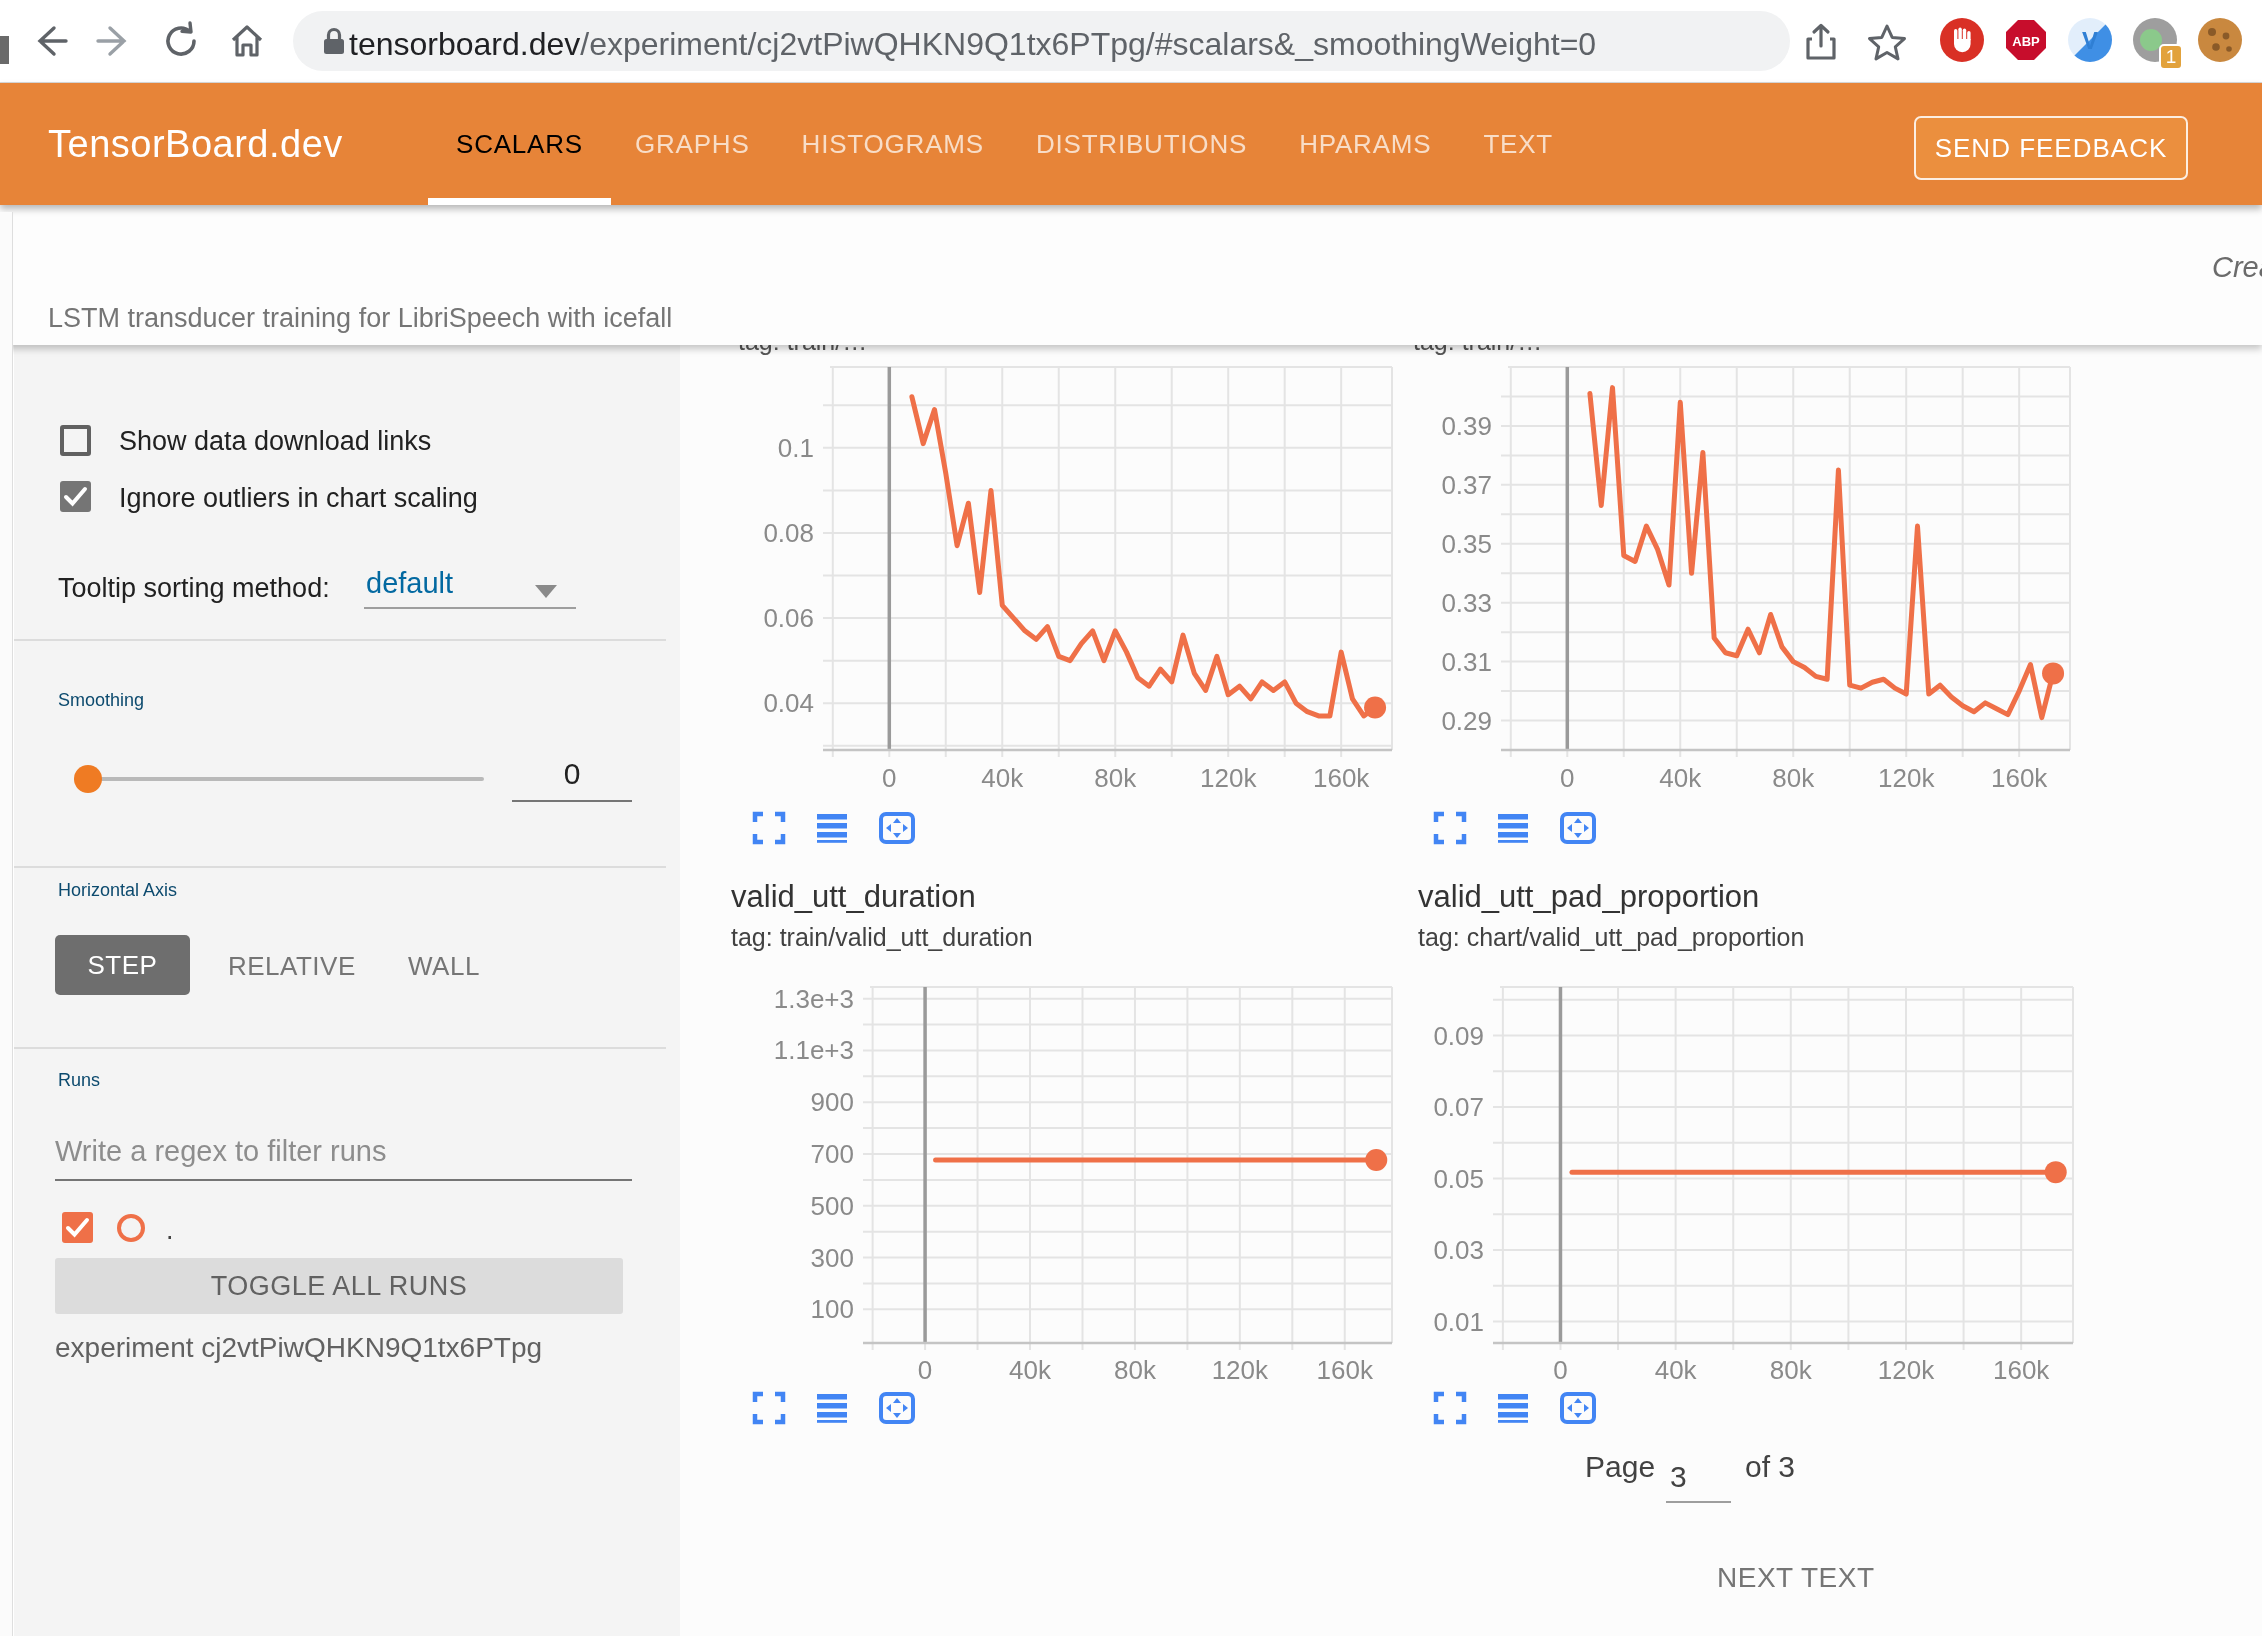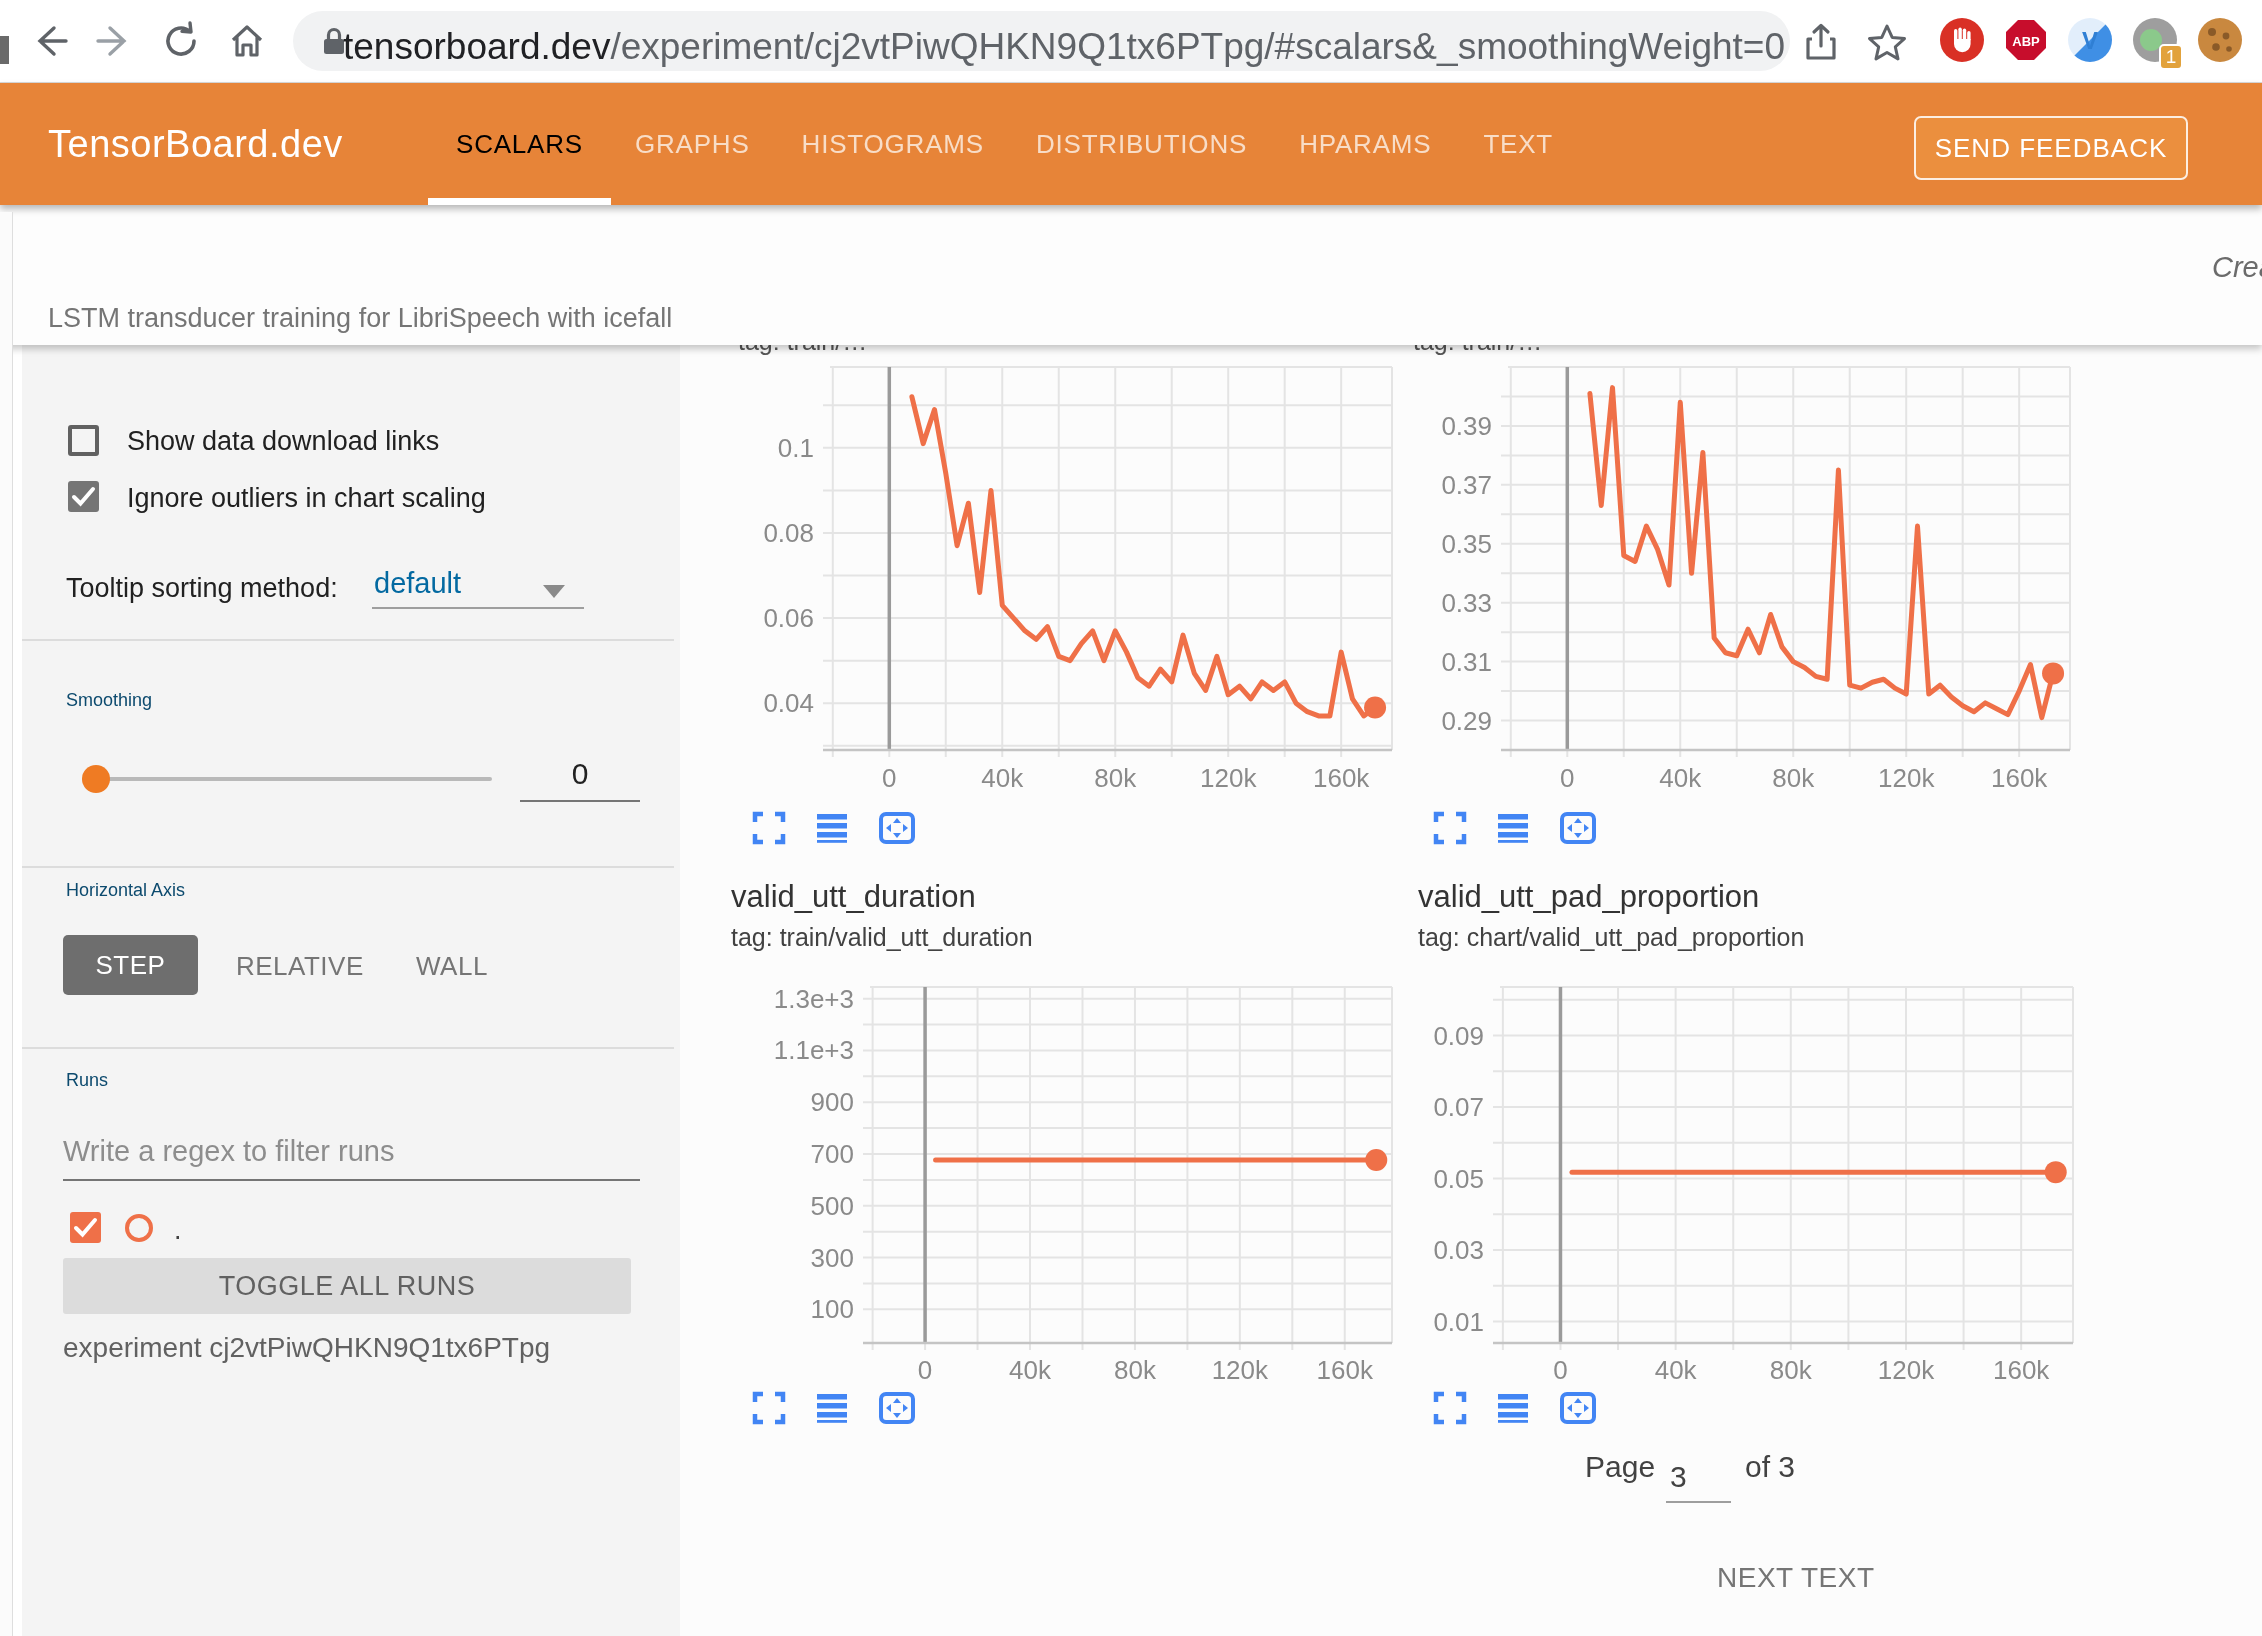--- a/index.html
+++ b/index.html
@@ -5,42 +5,42 @@
   * { box-sizing: border-box; margin: 0; padding: 0; }
   html,body { width:2262px; height:1636px; font-family:"Liberation Sans",sans-serif; }
   .screen { position:relative; width:2262px; height:1636px; background:#fff; overflow:hidden; }
 
   
   .browser-bar { position:absolute; left:0; top:0; width:2262px; height:83px; background:#fff; border-bottom:1px solid #d9d9d9; }
   .win-edge { position:absolute; left:0; top:36px; width:9px; height:28px; background:#6a6a6a; }
   .nav-icon { position:absolute; top:20px; width:42px; height:42px; }
   .url-pill { position:absolute; left:293px; top:11px; width:1497px; height:60px; background:#f1f2f3; border-radius:30px; }
   .lock-icon { position:absolute; left:28px; top:16px; }
-  .url-text { position:absolute; left:50px; top:15px; font-size:37px; color:#202124; white-space:nowrap; }
+  .url-text { position:absolute; left:56px; top:15px; font-size:32px; color:#202124; white-space:nowrap; }
   .url-text .path { color:#5f6368; }
   .ext-circle { position:absolute; top:18px; width:44px; height:44px; border-radius:50%; display:flex; align-items:center; justify-content:center; }
   .ext-badge { position:absolute; left:26px; top:26px; min-width:24px; height:26px; background:#e2a23c; border:2px solid #fff; border-radius:5px; color:#fff; font-size:19px; text-align:center; line-height:22px; }
 
   
   .app-header { position:absolute; left:0; top:83px; width:2262px; height:122px; background:#e78438; box-shadow:0 4px 7px rgba(0,0,0,.28); z-index:5; }
   .logo { position:absolute; left:48px; top:40px; font-size:38px; font-weight:500; color:#fff; letter-spacing:.5px; }
   .nav-tabs { position:absolute; left:454px; top:0; height:122px; display:flex; align-items:center; gap:48px; }
   .nav-tab { font-size:26px; letter-spacing:.8px; color:rgba(255,255,255,.72); cursor:pointer; position:relative; height:122px; display:flex; align-items:center; padding:0 2px; }
   .nav-tab.active { color:#000000; }
   .nav-tab.active::after { content:""; position:absolute; left:-26px; right:-26px; bottom:0; height:7px; background:#fff; }
   .feedback-btn { position:absolute; right:74px; top:33px; width:274px; height:64px; border:2px solid rgba(255,255,255,.85); border-radius:7px; background:#eb8f3e; color:#fff; font-size:26px; letter-spacing:1px; display:flex; align-items:center; justify-content:center; }
 
   
   .info-band { position:absolute; left:0; top:205px; width:2262px; height:140px; background:#fdfdfd; box-shadow:0 4px 7px rgba(0,0,0,.22); z-index:4; }
   .experiment-title { position:absolute; left:48px; top:98px; font-size:27px; color:#757575; }
   .created-text { position:absolute; left:2212px; top:46px; font-size:29px; font-style:italic; color:#6b6b6b; white-space:nowrap; }
 
   
   .content-gutter { position:absolute; left:0; top:212px; width:13px; height:1424px; background:#fbfbfb; border-right:1px solid #dedede; z-index:6; }
-  .sidebar { position:absolute; left:14px; top:345px; width:666px; height:1291px; background:#f4f4f4;margin-left:8px; }
+  .sidebar { position:absolute; left:14px; top:345px; width:666px; height:1291px; background:#f4f4f4; }
   .charts-panel { position:absolute; left:680px; top:345px; width:1582px; height:1291px; background:#fcfcfc; }
 
   
   .sb-label { position:absolute; font-size:27px; color:#212121; }
   .sb-heading { position:absolute; font-size:18px; color:#0c4a6e; }
   .checkbox { position:absolute; width:31px; height:31px; border-radius:3px; }
   .checkbox.unchecked { border:4px solid #616161; background:transparent; }
   .checkbox.checked-gray { background:#757575; }
   .checkbox.checked-orange { background:#ef7048; }
   .checkbox svg { position:absolute; left:2px; top:3px; }

